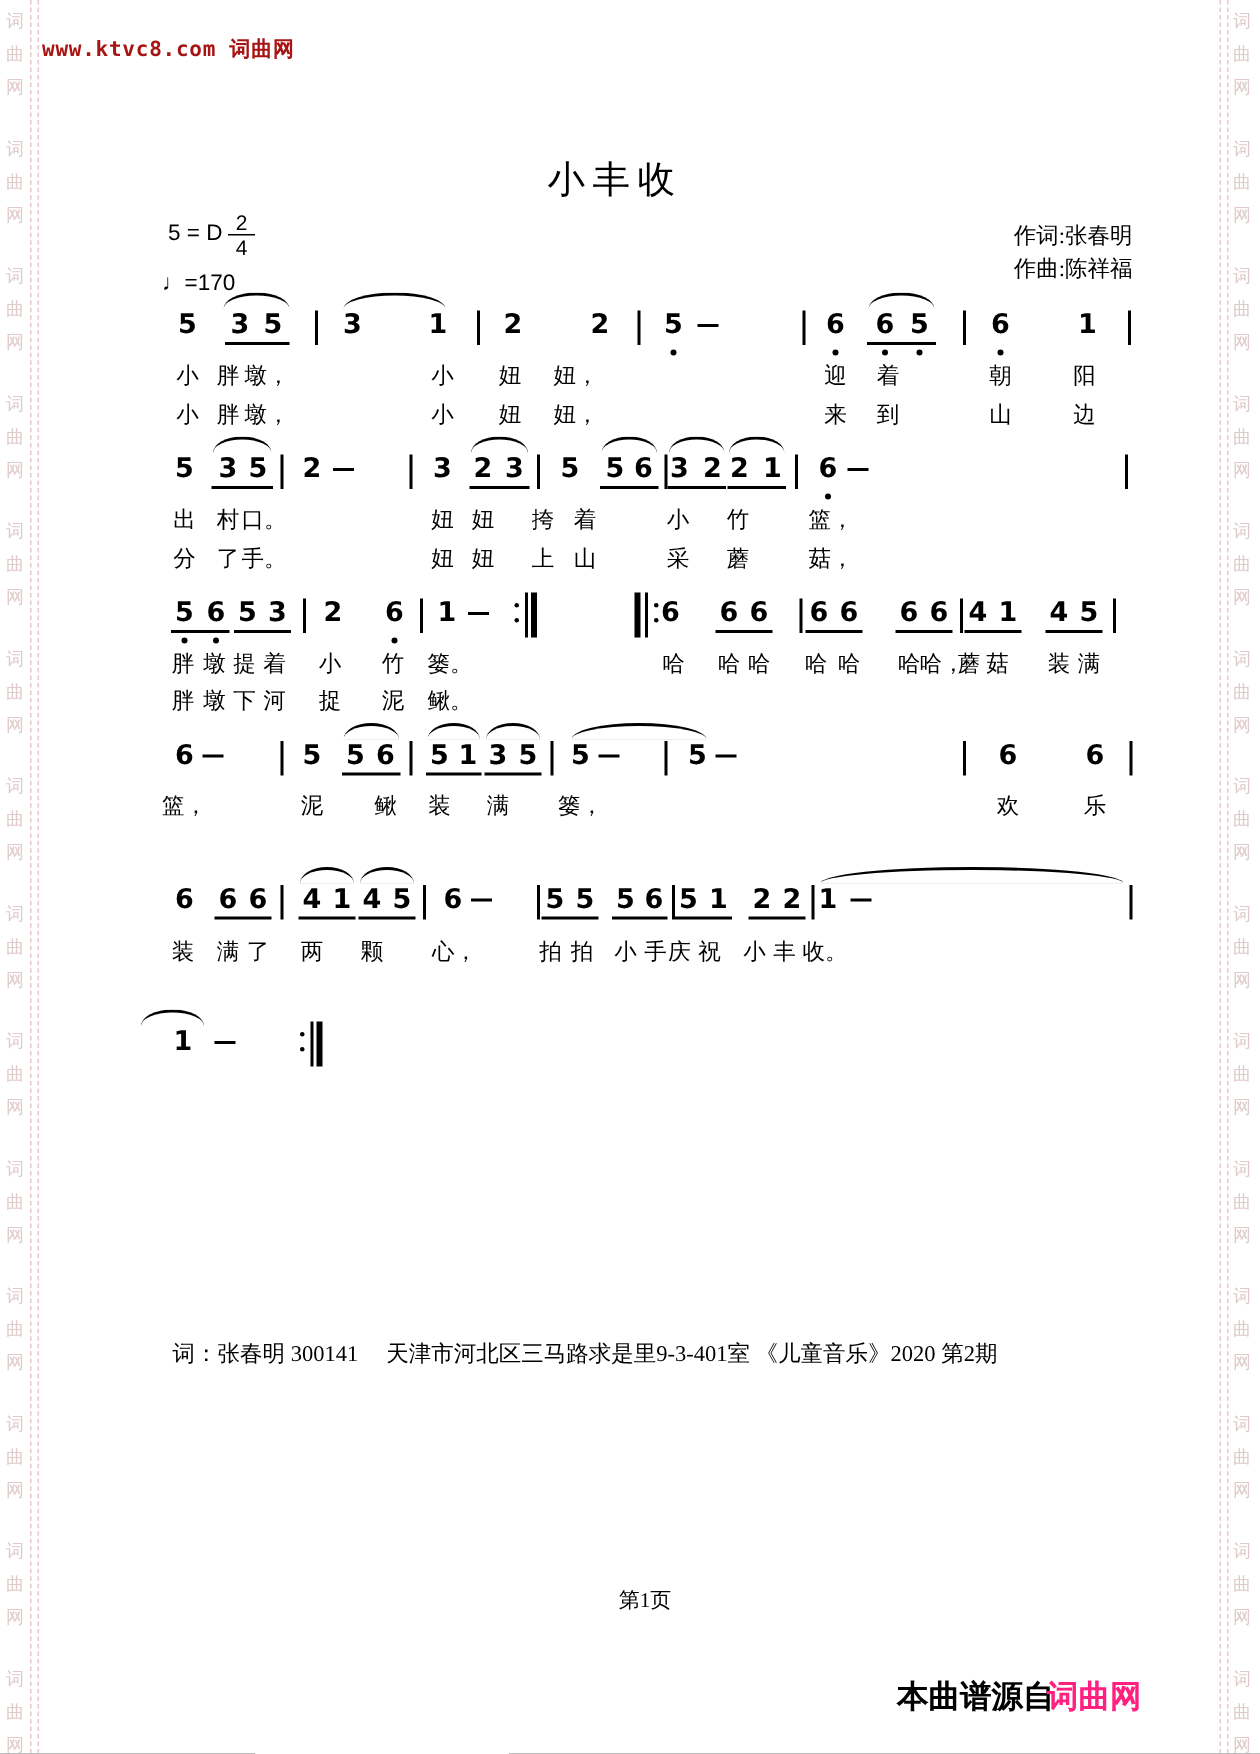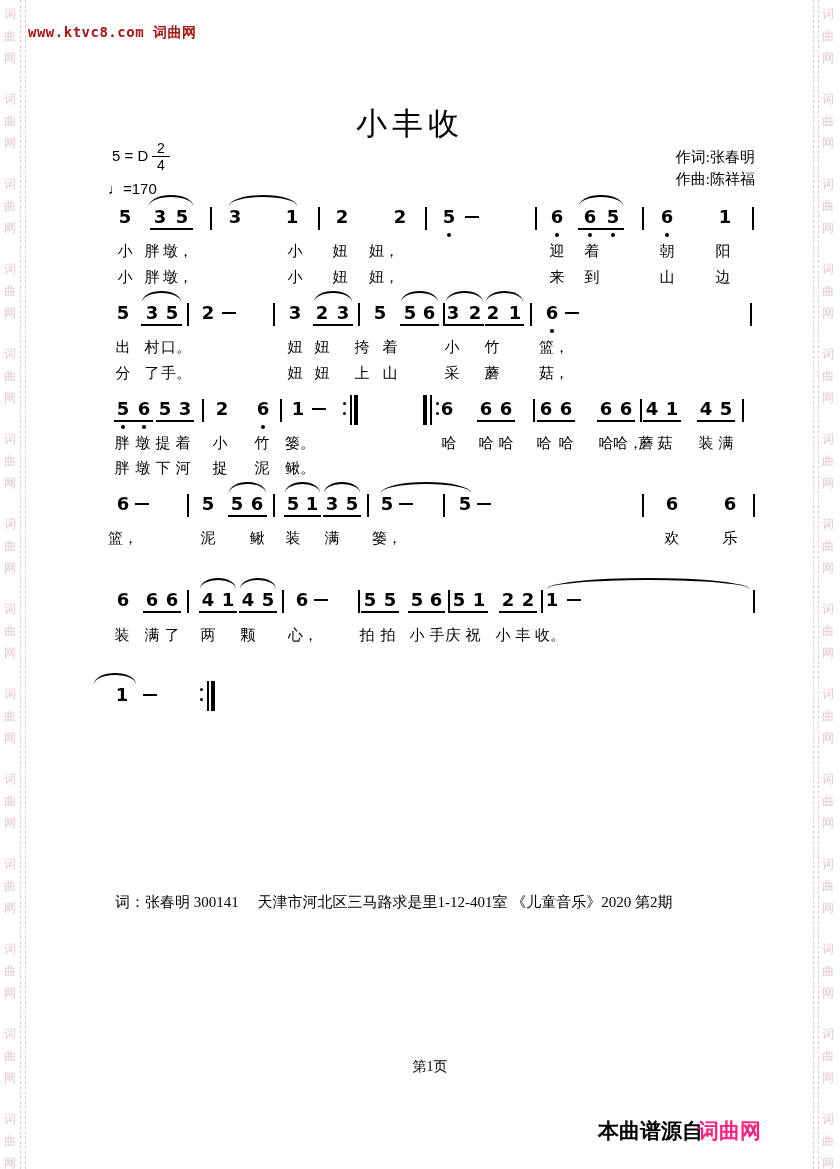--- a/index.html
+++ b/index.html
@@ -10,21 +10,21 @@
   }
   .wm-dash{position:absolute;top:0;bottom:0;width:0;border-left:1px dashed #e3c9c9;}
   .wm-col{position:absolute;top:0;bottom:0;width:16px;}
   .wm-char{position:absolute;font-size:12px;line-height:12px;color:#e0cbcb;font-family:"Liberation Serif",serif;}
   .site-logo{
     position:absolute;left:28px;top:24px;font-family:"DejaVu Sans Mono",monospace;
     font-size:14px;font-weight:bold;color:#a81414;letter-spacing:0.5px;white-space:nowrap;cursor:pointer;
   }
   .page-title{
     position:absolute;left:410px;top:103px;transform:translateX(-50%);
-    font-family:"Liberation Serif",serif;font-size:31px;letter-spacing:5px;white-space:nowrap;
+    font-family:"Liberation Serif",serif;font-size:25px;letter-spacing:5px;white-space:nowrap;
   }
   .key-label{position:absolute;left:112px;top:147px;font-size:15px;white-space:nowrap;}
   .time-sig{position:absolute;left:152px;top:141px;width:18px;text-align:center;font-size:14px;line-height:14px;}
   .time-sig .bar{height:0;border-top:1.5px solid #000;margin:1px 0;}
   .tempo{position:absolute;left:108px;top:180px;font-size:15px;white-space:nowrap;}
   .credit{position:absolute;right:85px;font-size:15px;white-space:nowrap;font-family:"Liberation Serif",serif;}
   .credit.lyr{top:148px;}
   .credit.cmp{top:170px;}
   .score-area{position:absolute;left:0;top:0;width:100%;height:100%;}
   .music-system{position:absolute;left:0;width:100%;height:0;}
@@ -447,18 +447,18 @@
         <div class="duration-dash" style="left: 150px;"></div>
         <div class="">
           <div class="rep-bar" style="left: 207px; width: 2px;"></div>
           <div class="rep-bar" style="left: 211px; width: 4px;"></div>
           <div class="rep-dot" style="left: 200px; top: 3px;"></div>
           <div class="rep-dot" style="left: 200px; top: 13px;"></div>
         </div>
       </div>
     </div>
 
-  <div class="contact l1">词：张春明 300141　 天津市河北区三马路求是里1-12-401室 《儿童音乐》2020 第2期</div>
+  <div class="contact l1">词：张春明 300141　 天津市河北区三马路求是里9-3-401室 《儿童音乐》2020 第2期</div>
   <div class="page-number">第1页</div>
   <div class="src-credit prefix">本曲谱源自</div>
   <div class="src-credit brand" style="color: rgb(255, 32, 128);">词曲网</div>
 
 </div>
 
 </body></html>

